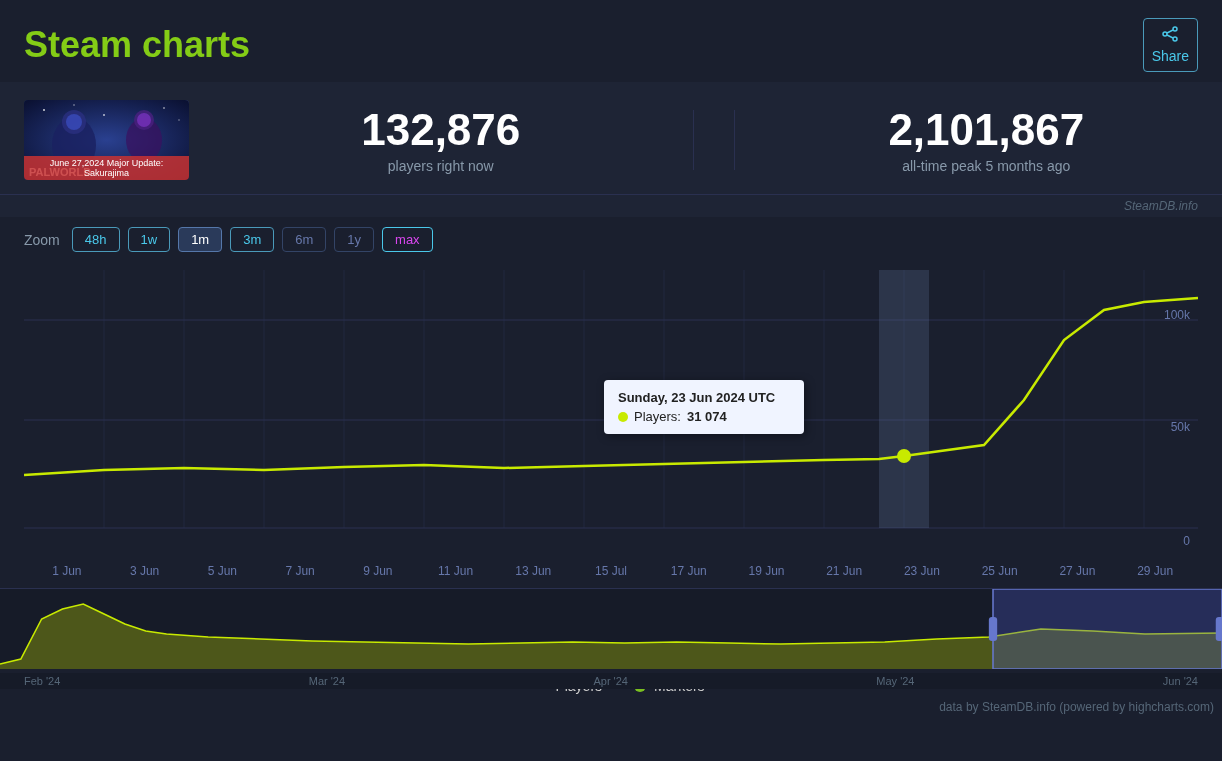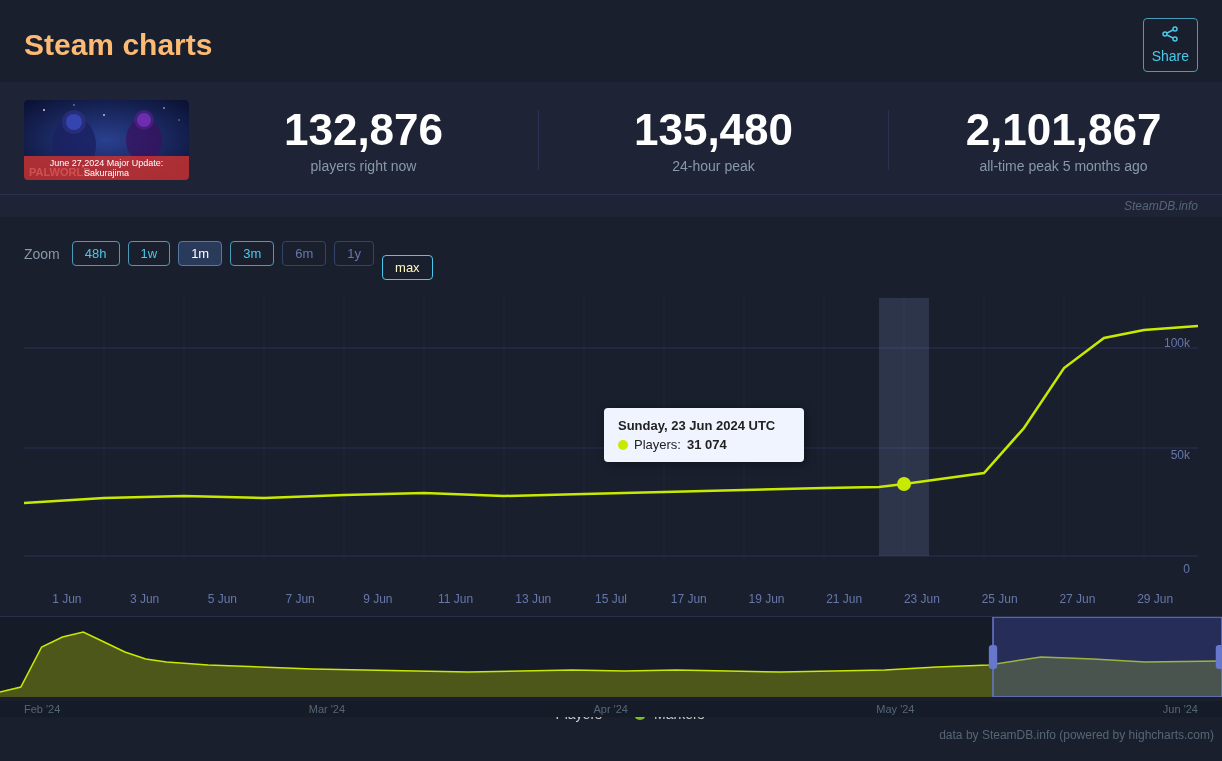--- a/index.html
+++ b/index.html
@@ -13,23 +13,23 @@
 
     
     .header {
       background: #1a1f2e;
       padding: 18px 24px 10px 24px;
       display: flex;
       align-items: center;
       justify-content: space-between;
     }
     .header-title {
-      font-size: 30px;
+      font-size: 36px;
       font-weight: bold;
-      color: #fdba74;
+      color: #84cc16;
     }
     .header-buttons {
       display: flex;
       gap: 10px;
     }
     .header-btn {
       border: 1.5px solid #4a9aba;
       background: transparent;
       color: #4ac8ea;
       padding: 7px 8px;
@@ -130,22 +130,21 @@
       background: #2a3a5a;
       color: #fff;
       border-color: #5577aa;
     }
     .zoom-btn.dim {
       color: #6677aa;
       border-color: #334466;
     }
     .zoom-btn.outline-cyan {
       border: 1.5px solid #4ac8ea;
-      color: #fef9c3;
-      margin-top: 28px;
+      color: #d946ef;
     }
 
     
     .main-chart-wrap {
       position: relative;
       width: 100%;
       height: 300px;
       background: #1a1f2e;
     }
     .chart-svg {
@@ -328,24 +327,20 @@
     <div class="game-thumb-overlay">June 27,2024 Major Update: Sakurajima</div>
   </div>
 
   <div class="stat-item">
     <div class="stat-value">132,876</div>
     <div class="stat-label">players right now</div>
   </div>
 
   <div class="stat-divider"></div>
 
-  <div class="stat-item">
-    <div class="stat-value">135,480</div>
-    <div class="stat-label">24-hour peak</div>
-  </div>
 
   <div class="stat-divider"></div>
 
   <div class="stat-item">
     <div class="stat-value">2,101,867</div>
     <div class="stat-label">all-time peak 5 months ago</div>
   </div>
 </div>
 
 <div class="steamdb-credit">SteamDB.info</div>

